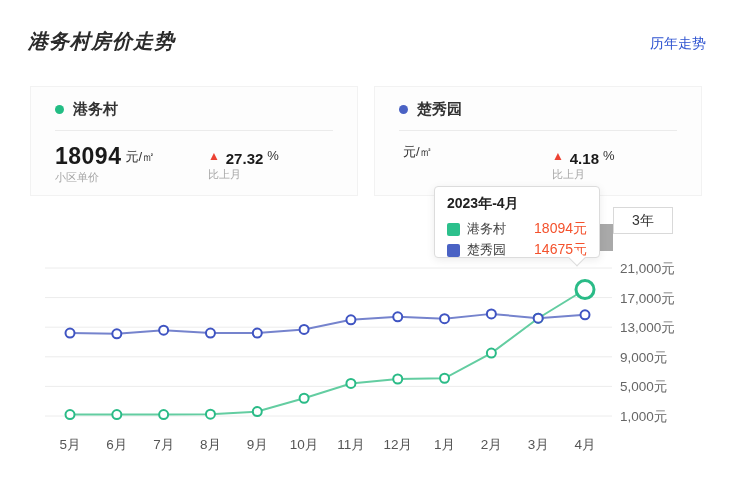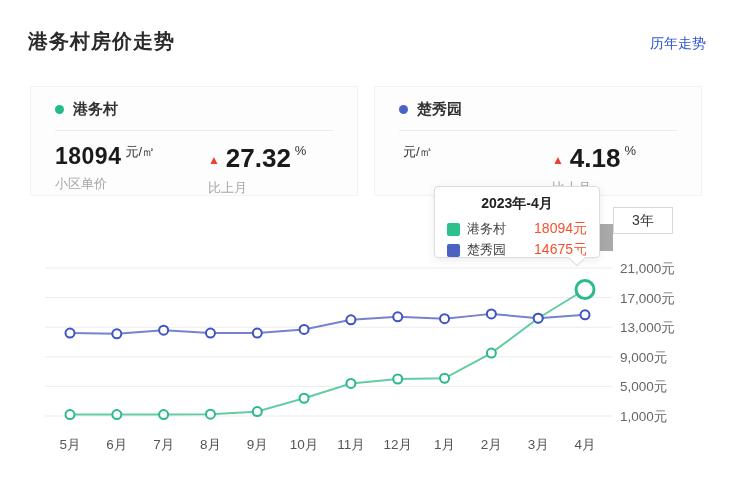--- a/index.html
+++ b/index.html
@@ -8,67 +8,68 @@
     position: relative;
     background: #ffffff;
     font-family: "Liberation Sans", "DejaVu Sans", sans-serif;
     overflow: hidden;
   }
   
   .page-title {
     position: absolute; left: 28px; top: 28px;
     font-size: 20px; font-weight: bold; color: #2b2b2b;
     letter-spacing: 1px;
+    font-style: italic;
   }
   .history-link {
     position: absolute; right: 32px; top: 35px;
     font-size: 14px; color: #2f54d0; text-decoration: none; cursor: pointer;
   }
   
   .card {
     position: absolute; top: 86px; width: 328px; height: 110px;
     background: #fdfdfd; border: 1px solid #f2f2f2;
     padding: 13px 24px 10px 24px;
   }
   .card.c1 { left: 30px; }
   .card.c2 { left: 374px; }
   .card-head { display: flex; align-items: center; }
   .dot { width: 9px; height: 9px; border-radius: 50%; display: inline-block; margin-right: 9px; }
   .card-name { font-size: 15px; color: #333; font-weight: 600; }
   .card-divider { border-bottom: 1px solid #ebebeb; margin: 11px 0 12px 0; }
   .card-stats { display: flex; }
   .stat-left { width: 55%; }
   .stat-right { width: 45%; }
-  .price-row { display: flex; align-items: flex-start; }
+  .price-row { display: flex; align-items: center; }
   .price { font-size: 23px; font-weight: bold; color: #1a1a1a; letter-spacing: 0.5px; }
   .unit { font-size: 13px; color: #333; margin-left: 4px; }
   .tri { margin-right: 6px; align-self: center; }
   .tri::before { content: "▲"; font-size: 12px; color: #ec4233; }
-  .pct { font-size: 26px; font-weight: bold; color: #1a1a1a; }
-  .stat-label { font-size: 13px; color: #a6a6a6; margin-top: 5px; }
+  .pct { font-size: 15px; font-weight: bold; color: #1a1a1a; margin-top: 7px; }
+  .stat-label { font-size: 11px; color: #a6a6a6; }
   
   .range-seg {
     position: absolute; left: 578px; top: 224px; width: 35px; height: 27px;
     background: #a9a9a9; cursor: pointer;
   }
   .range-btn {
     position: absolute; left: 613px; top: 207px; width: 60px; height: 27px;
     background: #ffffff; border: 1px solid #d9d9d9;
     font-size: 14px; color: #333; font-family: inherit; cursor: pointer;
   }
   
   .chart-svg { position: absolute; left: 0; top: 250px; }
   
   .tooltip {
     position: absolute; left: 434px; top: 186px; width: 166px; height: 72px;
     background: #ffffff; border: 1px solid #dcdcdc; border-radius: 4px;
     box-shadow: 0 2px 8px rgba(0,0,0,0.08);
     padding: 8px 12px 6px 12px; z-index: 10;
   }
-  .tt-title { text-align: center; font-size: 14px; font-weight: bold; color: #222; margin-bottom: 7px; }
+  .tt-title { font-size: 14px; font-weight: bold; color: #222; margin-bottom: 7px; }
   .tt-row { display: flex; align-items: center; margin-bottom: 3px; }
   .sw { width: 13px; height: 13px; border-radius: 2px; display: inline-block; margin-right: 7px; }
   .tt-label { font-size: 13px; color: #444; flex: 1; }
   .tt-val { font-size: 14px; color: #f4512c; }
   .tt-arrow {
     position: absolute; left: 136px; bottom: -7px; width: 12px; height: 12px;
     background: #fff; transform: rotate(45deg);
     border-right: 1px solid #dcdcdc; border-bottom: 1px solid #dcdcdc;
   }
 </style>

